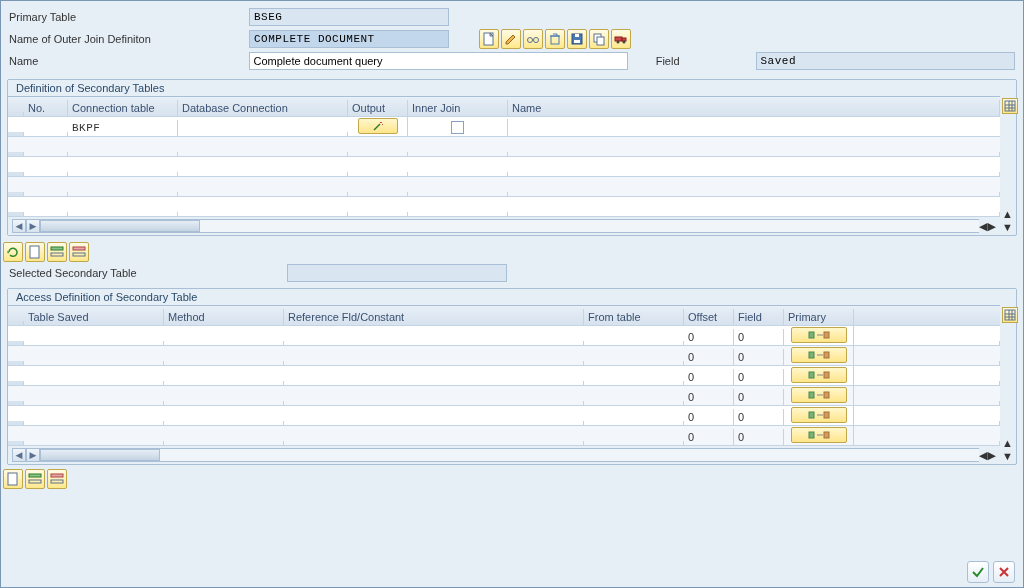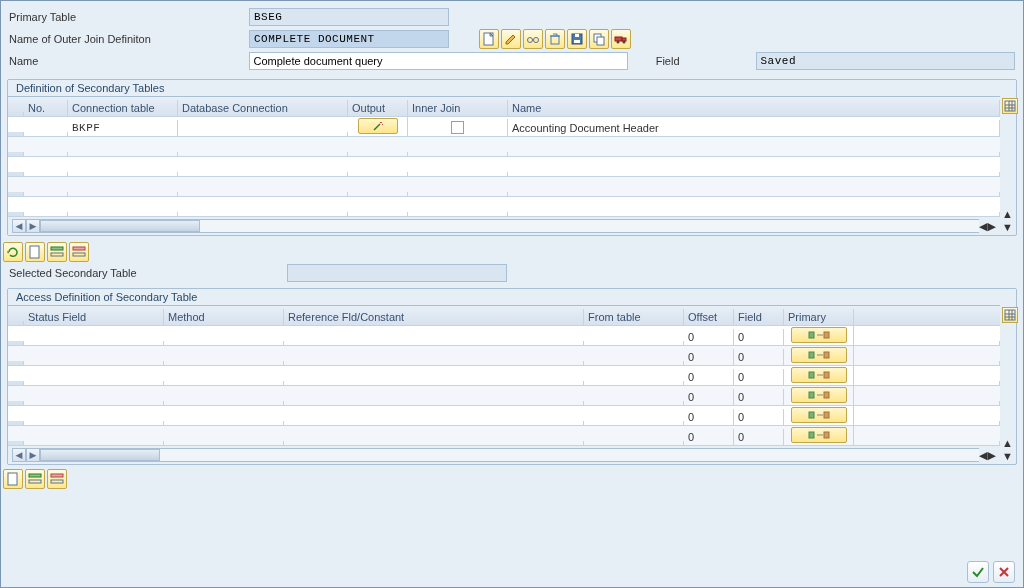--- a/index.html
+++ b/index.html
@@ -337,21 +337,20 @@
               <span class="output-btn">
                 <svg width="12" height="12" viewBox="0 0 12 12">
                   <path d="M2 10 L8 4" stroke="#2a7a2a" stroke-width="1.5"></path>
                   <path d="M8 2 l1 1 M10 4 l1 1 M9 3 l1-1" stroke="#c44" stroke-width="1"></path>
                 </svg>
               </span>
             </div>
           <div class="cell" style="width:100px">
               <span class="chk"></span>
             </div>
-          <div class="cell" style="flex:1">Accounting Document Header</div>
         </div>
         <div class="grid-row alt empty">
             <div class="cell rowmark"></div>
             <div class="cell" style="width:44px"></div>
             <div class="cell" style="width:110px"></div>
             <div class="cell" style="width:170px"></div>
             <div class="cell" style="width:60px"></div>
             <div class="cell" style="width:100px"></div>
             <div class="cell" style="flex:1"></div>
           </div>
@@ -441,21 +440,21 @@
     <span>Selected Secondary Table</span>
     <span class="selected-box"></span>
   </div>
 
   <div class="panel" style="margin-bottom:2px">
     <div class="panel-title">Access Definition of Secondary Table</div>
     <div style="display:flex">
       <div class="grid" style="flex:1">
         <div class="grid-head">
           <div class="cell rowmark"></div>
-          <div class="cell" style="width:140px">Status Field</div>
+          <div class="cell" style="width:140px">Table Saved</div>
           <div class="cell" style="width:120px">Method</div>
           <div class="cell" style="width:300px">Reference Fld/Constant</div>
           <div class="cell" style="width:100px">From table</div>
           <div class="cell" style="width:50px">Offset</div>
           <div class="cell" style="width:50px">Field</div>
           <div class="cell" style="width:70px">Primary</div>
         </div>
 
         <div class="grid-row">
           <div class="cell rowmark"></div>

